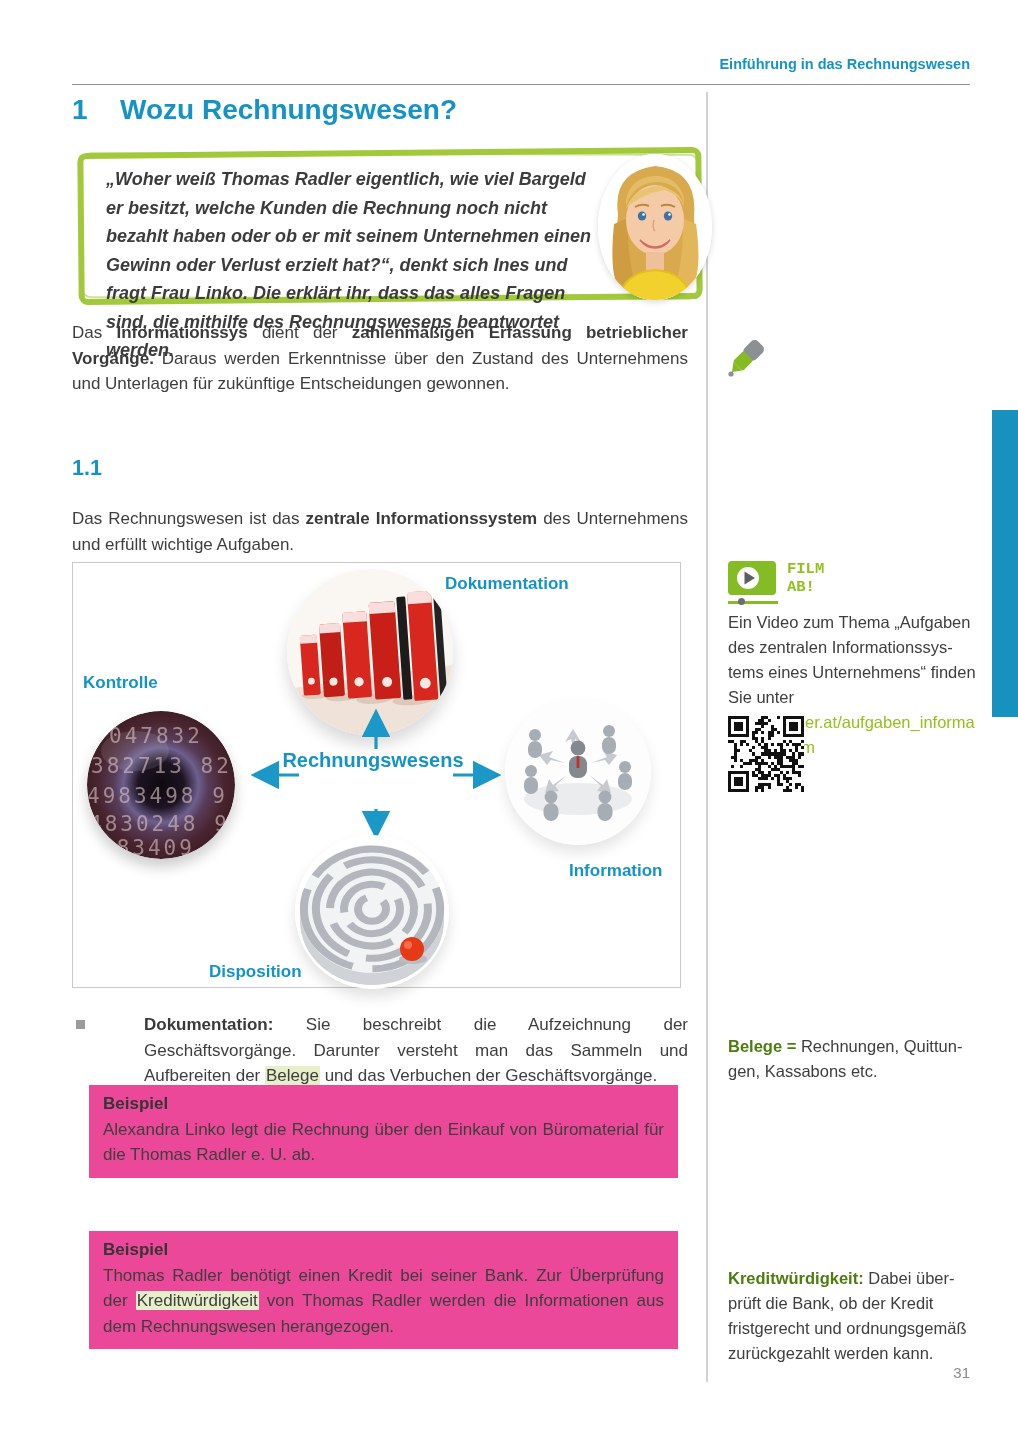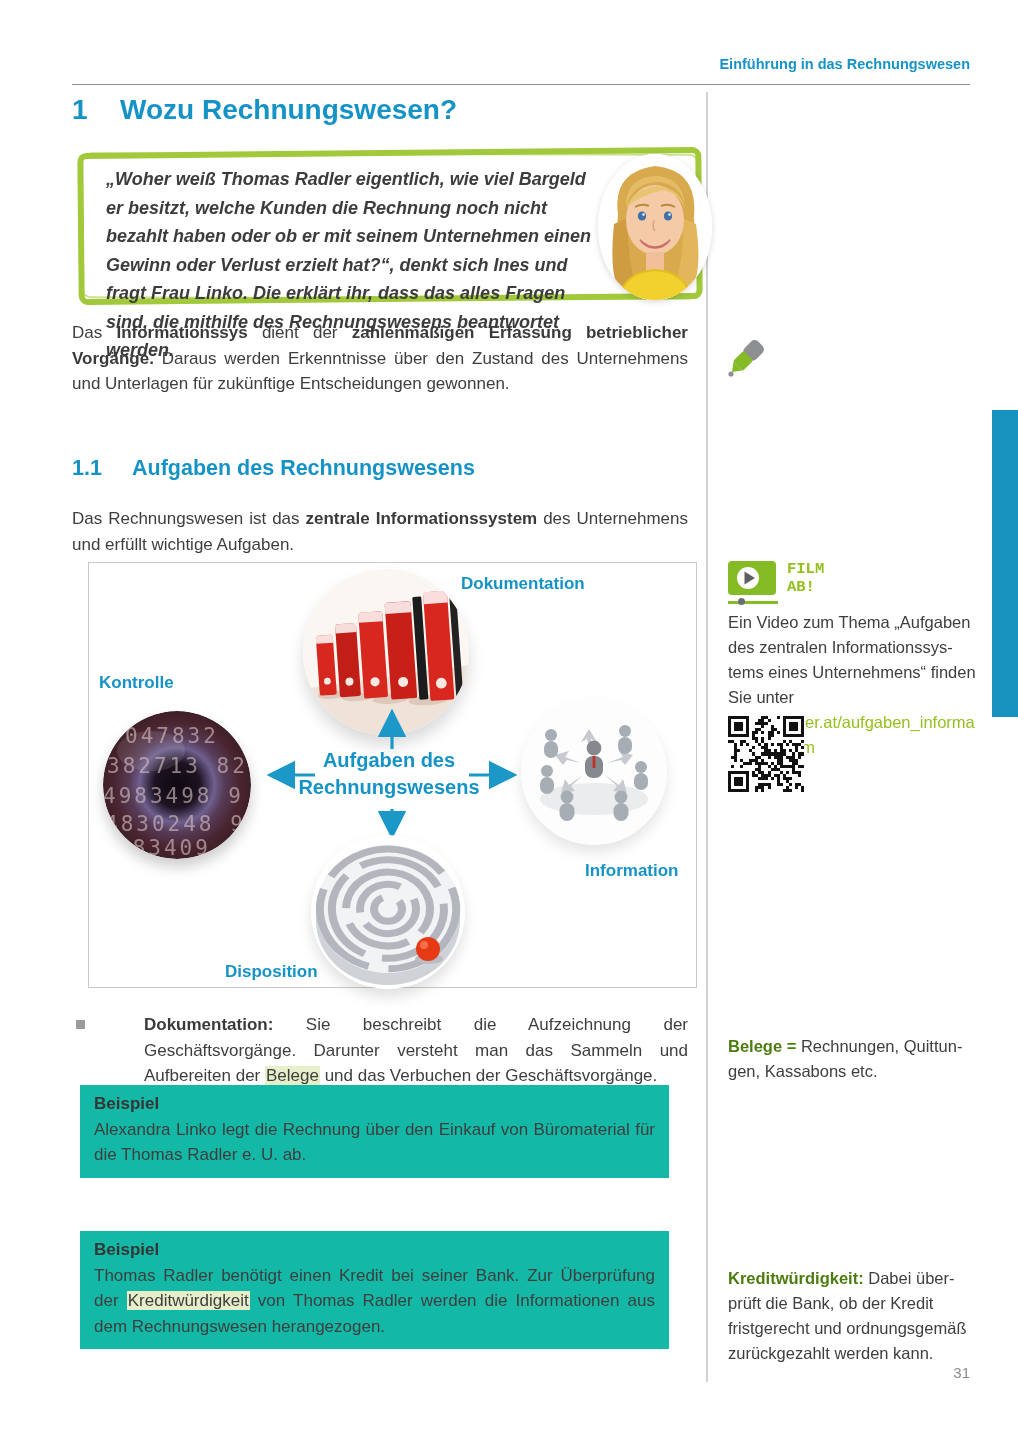--- a/index.html
+++ b/index.html
@@ -47,39 +47,39 @@
   .note-kredit { top:1266px; }
 
   
   .edge-tab { position:absolute; left:992px; top:410px; width:26px; height:307px; background:#1792be; }
 
   
   .section-head { position:absolute; left:72px; top:456px; display:flex; color:#1693c6; font-size:21.5px; font-weight:700;gap:12px; }
   .section-head .num { width:48px; }
 
   
-  .diagram { position:absolute; left:72px; top:562px; width:609px; height:426px; border:1px solid #c9c9c9; background:#fff;margin-left:16px; }
+  .diagram { position:absolute; left:72px; top:562px; width:609px; height:426px; border:1px solid #c9c9c9; background:#fff; }
   .diag-label { position:absolute; color:#1693c6; font-weight:700; font-size:17px; }
   .circle { position:absolute; border-radius:50%; overflow:hidden; }
   .c-binders { left:214px; top:6px; width:166px; height:166px; box-shadow:0 10px 16px rgba(0,0,0,.15); }
   .c-eye { left:14px; top:148px; width:148px; height:148px; box-shadow:0 8px 14px rgba(0,0,0,.2); }
   .c-people { left:432px; top:136px; width:146px; height:146px; box-shadow:0 8px 14px rgba(0,0,0,.10); }
   .c-maze { left:222px; top:272px; width:154px; height:154px; box-shadow:0 8px 14px rgba(0,0,0,.12); }
   .diag-center { position:absolute; left:168px; top:184px; width:264px; text-align:center; color:#1693c6; font-weight:700; font-size:20px; line-height:27px; }
   .arrows { position:absolute; inset:0; pointer-events:none; }
 
   
   .bullet { position:absolute; left:72px; width:616px; display:flex; font-size:17px; line-height:25.5px; }
   .bullet .sq { flex:0 0 9px; width:9px; height:9px; background:#9b9b9b; margin:8px 12px 0 4px; }
   .bullet .content { flex:1; text-align:justify; }
   .bullet-1 { top:1012px;gap:47px; }
   .bullet-2 { top:1178px; }
   .hl { background:#e6efc9; padding:0 1px; }
 
-  .example { position:absolute; left:80px; width:589px; background:#14b8a6; padding:6px 14px 10px 14px; font-size:17px; line-height:25.5px; }
+  .example { position:absolute; left:89px; width:589px; background:#ec4899; padding:6px 14px 10px 14px; font-size:17px; line-height:25.5px; }
   .example .ex-title { font-weight:700; color:#353535; }
   .example .ex-body { text-align:justify; }
   .example-1 { top:1085px; }
   .example-2 { top:1231px; }
 
   .page-num { position:absolute; right:48px; top:1364px; font-size:15px; color:#8b8b8b; }
 </style>
 </head>
 <body>
 
@@ -131,21 +131,20 @@
         <path d="M9 19 L1 25 L9 31 Z" fill="#85bb25"></path>
       </g>
       <circle cx="7" cy="44" r="2.6" fill="#8d9093"></circle>
     </svg>
   </div>
 
   <div class="edge-tab"></div>
 
   <div class="section-head">
     <span class="num">1.1</span>
-    <span>Aufgaben des Rechnungswesens</span>
   </div>
 
   <p class="para section-para"><span>Das Rechnungswesen ist das </span><span class="bold">zentrale Informationssystem</span><span> des Unternehmens und erfüllt wichtige Aufgaben.</span></p>
 
   <div class="diagram">
 
     <div class="circle c-binders">
       <svg width="166" height="166" viewBox="0 0 166 166">
         <rect width="166" height="166" fill="#faf6f2"></rect>
         <path d="M0 120 L166 96 L166 166 L0 166 Z" fill="#efe2d8"></path>
@@ -195,21 +194,20 @@
           <text x="22" y="32">047832</text>
           <text x="4" y="62">382713 82</text>
           <text x="0" y="92">4983498 9</text>
           <text x="2" y="120">4830248 9</text>
           <text x="14" y="144">983409</text>
         </g>
       </svg>
     </div>
 
     <div class="diag-center">
-      <div>Aufgaben des</div>
       <div>Rechnungswesens</div>
     </div>
 
     <svg class="arrows" width="609" height="430" viewBox="0 0 609 430">
       <defs>
         <marker id="ah" markerWidth="9" markerHeight="9" refX="7" refY="4.5" orient="auto">
           <path d="M0 0 L9 4.5 L0 9 Z" fill="#1b98c8"></path>
         </marker>
       </defs>
       <line x1="303" y1="186" x2="303" y2="152" stroke="#1b98c8" stroke-width="3.2" marker-end="url(#ah)"></line>

